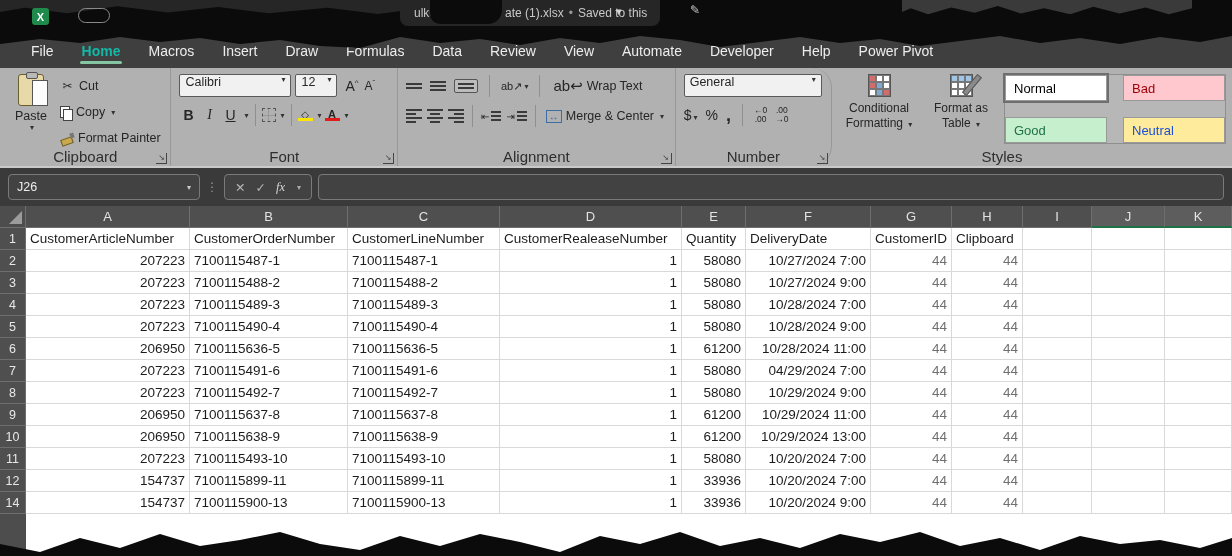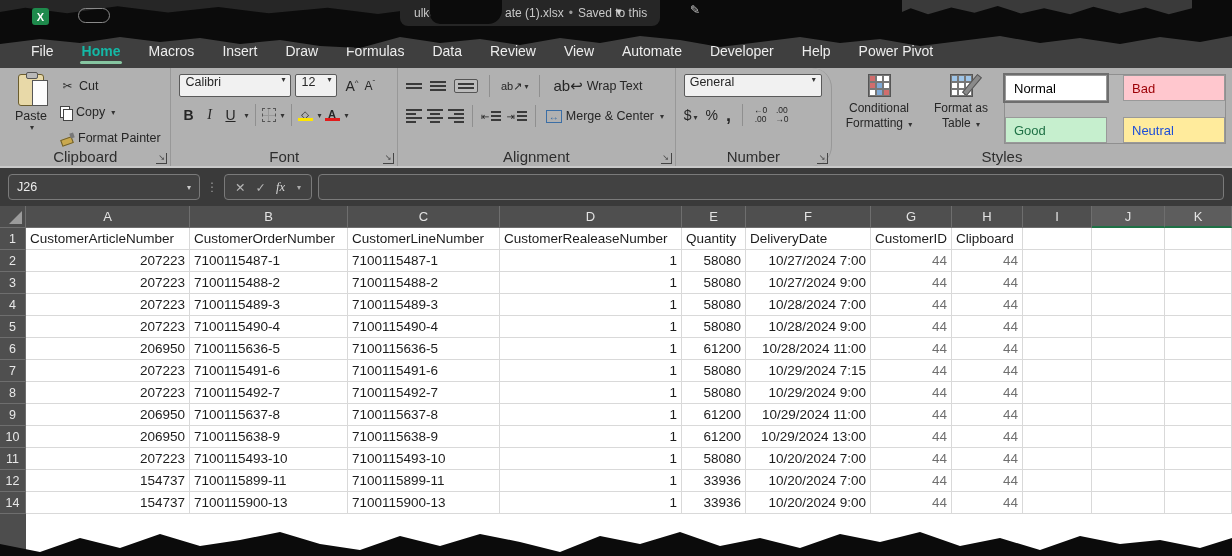--- a/index.html
+++ b/index.html
@@ -486,21 +486,21 @@
             <td class="al-l"></td>
             <td class="al-l"></td>
           </tr>
           <tr>
             <th class="row-h">7</th>
             <td class="al-r">207223</td>
             <td class="al-l">7100115491-6</td>
             <td class="al-l">7100115491-6</td>
             <td class="al-r">1</td>
             <td class="al-r">58080</td>
-            <td class="al-r">10/29/2024 7:15</td>
+            <td class="al-r">04/29/2024 7:00</td>
             <td class="al-r gray">44</td>
             <td class="al-r gray">44</td>
             <td class="al-l"></td>
             <td class="al-l"></td>
             <td class="al-l"></td>
           </tr>
           <tr>
             <th class="row-h">8</th>
             <td class="al-r">207223</td>
             <td class="al-l">7100115492-7</td>

